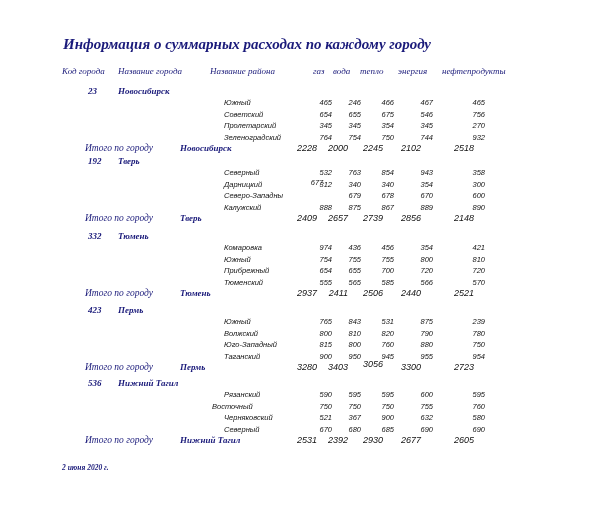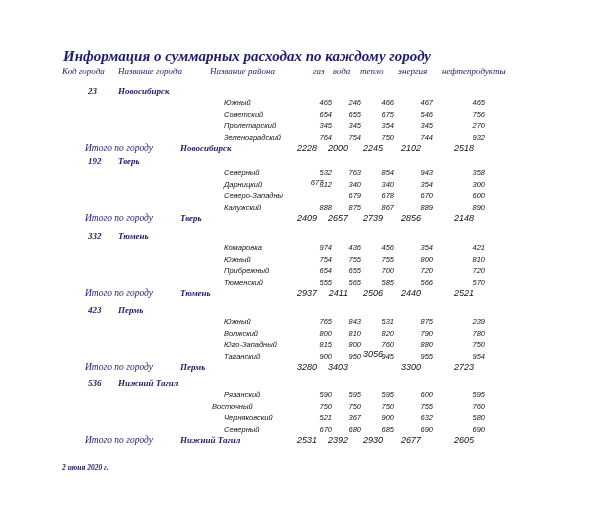--- a/index.html
+++ b/index.html
@@ -1,20 +1,20 @@
 <!DOCTYPE html>
 <html><head>
 <meta charset="utf-8">
 <style>
   html, body { margin:0; padding:0; background:#ffffff; }
   body { width:601px; height:518px; position:relative; overflow:hidden;
          font-family:"Liberation Sans", sans-serif; }
   .abs { position:absolute; white-space:nowrap; }
   .title { left:63px; top:36px; font-family:"Liberation Serif", serif;
-           font-style:italic; font-weight:bold; font-size:15px; color:#1a1a7a;margin-top:12px; }
+           font-style:italic; font-weight:bold; font-size:15px; color:#1a1a7a; }
   .hdr { top:66px; font-family:"Liberation Serif", serif; font-style:italic;
          font-size:9px; color:#1a1a7a; }
   .code { font-family:"Liberation Serif", serif; font-style:italic; font-weight:bold;
           font-size:9px; color:#1a1a7a; }
   .city { font-family:"Liberation Serif", serif; font-style:italic; font-weight:bold;
           font-size:9px; color:#1a1a7a;text-align:center; }
   .total-lbl { font-family:"Liberation Serif", serif; font-style:italic;
                font-size:9.5px; color:#1a1a7a; }
   .district { font-style:italic; font-size:7.5px; color:#111; }
   .num { font-style:italic; font-size:7.5px; color:#111; text-align:right; width:30px; }
@@ -159,21 +159,21 @@
     <div class="abs district" style="left: 224px; top: 351.8px;">Таганский</div>
     <div class="abs num" style="left: 302px; top: 351.8px;">900</div>
     <div class="abs num" style="left: 331px; top: 351.8px;">950</div>
     <div class="abs num" style="left: 364px; top: 351.8px;">945</div>
     <div class="abs num" style="left: 403px; top: 351.8px;">955</div>
     <div class="abs num" style="left: 455px; top: 351.8px;">954</div>
     <div class="abs total-lbl" style="left: 85px; top: 362.4px;">Итого по городу</div>
     <div class="abs city" style="left: 180px; top: 362.4px;">Пермь</div>
     <div class="abs tot" style="left: 283px; top: 362.4px;">3280</div>
     <div class="abs tot" style="left: 314px; top: 362.4px;">3403</div>
-    <div class="abs tot" style="left: 349px; top: 349px;">3056</div>
+    <div class="abs tot" style="left: 349px; top: 359px;">3056</div>
     <div class="abs tot" style="left: 387px; top: 362.4px;">3300</div>
     <div class="abs tot" style="left: 440px; top: 362.4px;">2723</div>
     <div class="abs code" style="left: 88px; top: 378px;">536</div>
     <div class="abs city" style="left: 118px; top: 378px;">Нижний Тагил</div>
     <div class="abs district" style="left: 224px; top: 390px;">Рязанский</div>
     <div class="abs num" style="left: 302px; top: 390px;">590</div>
     <div class="abs num" style="left: 331px; top: 390px;">595</div>
     <div class="abs num" style="left: 364px; top: 390px;">595</div>
     <div class="abs num" style="left: 403px; top: 390px;">600</div>
     <div class="abs num" style="left: 455px; top: 390px;">595</div>

